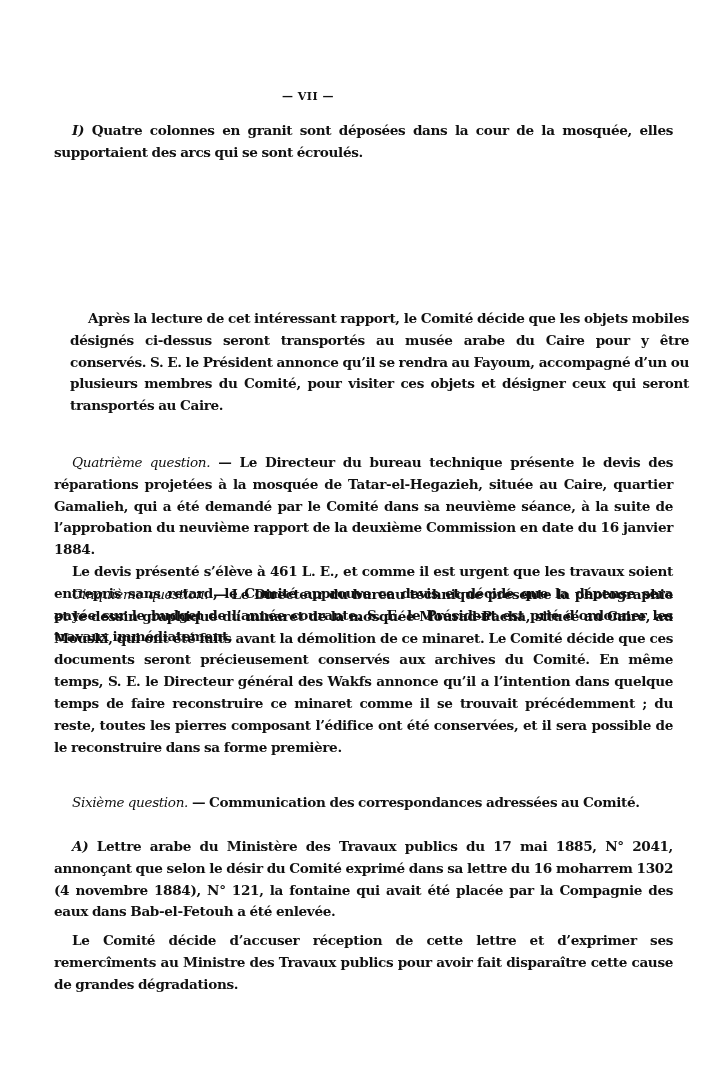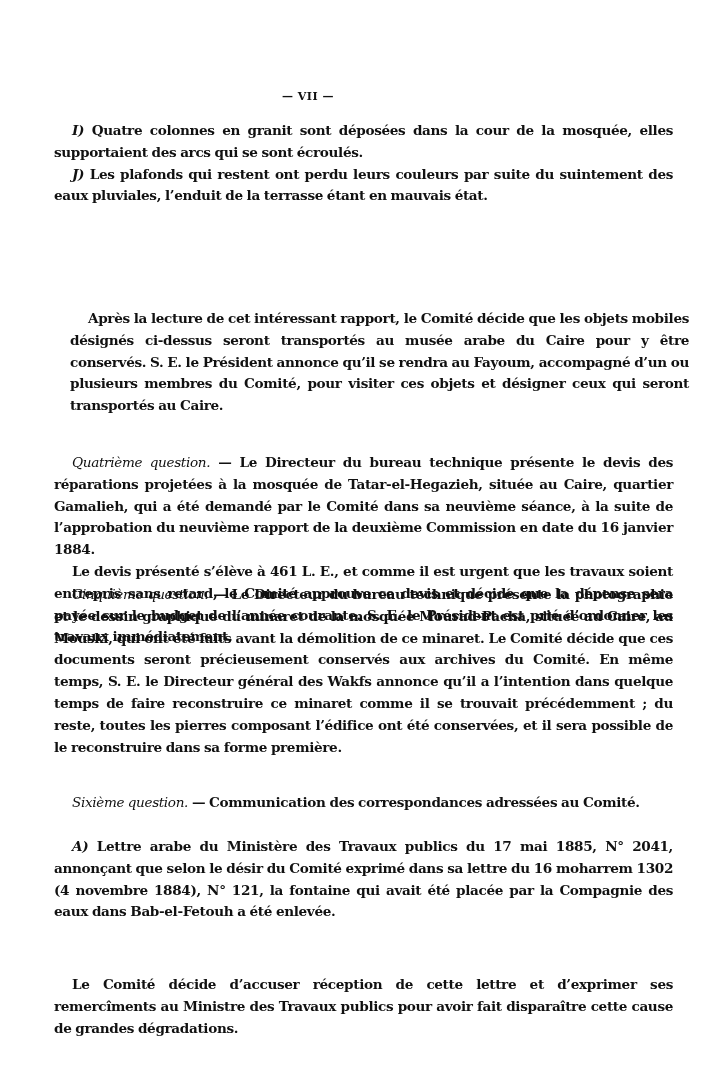--- a/index.html
+++ b/index.html
@@ -14,21 +14,20 @@
   .para .it { font-style: italic; font-weight: normal; }
   .lbl { font-style: italic; }
 </style>
 </head>
 <body>
 
 <div class="page-number">— VII —</div>
 
 <div class="para" style="top:120px;">
   <p><span class="lbl">I)</span><span> Quatre colonnes en granit sont déposées dans la cour de la mosquée, elles supportaient des arcs qui se sont écroulés.</span></p>
-  <p><span class="lbl">J)</span><span> Les plafonds qui restent ont perdu leurs couleurs par suite du suintement des eaux pluviales, l’enduit de la terrasse étant en mauvais état.</span></p>
 </div>
 
 <div class="para" style="top:308px;margin-left:16px;">
   <p>Après la lecture de cet intéressant rapport, le Comité décide que les objets mobiles désignés ci-dessus seront transportés au musée arabe du Caire pour y être conservés. S. E. le Président annonce qu’il se rendra au Fayoum, accompagné d’un ou plusieurs membres du Comité, pour visiter ces objets et désigner ceux qui seront transportés au Caire.</p>
 </div>
 
 <div class="para" style="top:452px;">
   <p><span class="it">Quatrième question.</span><span> — Le Directeur du bureau technique présente le devis des réparations projetées à la mosquée de Tatar-el-Hegazieh, située au Caire, quartier Gamalieh, qui a été demandé par le Comité dans sa neuvième séance, à la suite de l’approbation du neuvième rapport de la deuxième Commission en date du 16 janvier 1884.</span></p>
   <p>Le devis présenté s’élève à 461 L. E., et comme il est urgent que les travaux soient entrepris sans retard, le Comité approuve ce devis et décide que la dépense sera payée sur le budget de l’année courante. S. E. le Président est prié d’ordonner les travaux immédiatement.</p>
 </div>
@@ -38,15 +37,15 @@
 </div>
 
 <div class="para" style="top:792px;">
   <p><span class="it">Sixième question.</span><span> — Communication des correspondances adressées au Comité.</span></p>
 </div>
 
 <div class="para" style="top:836px;">
   <p><span class="lbl">A)</span><span> Lettre arabe du Ministère des Travaux publics du 17 mai 1885, N° 2041, annonçant que selon le désir du Comité exprimé dans sa lettre du 16 moharrem 1302 (4 novembre 1884), N° 121, la fontaine qui avait été placée par la Compagnie des eaux dans Bab-el-Fetouh a été enlevée.</span></p>
 </div>
 
-<div class="para" style="top:930px;margin-top:44px;">
+<div class="para" style="top:930px;">
   <p>Le Comité décide d’accuser réception de cette lettre et d’exprimer ses remercîments au Ministre des Travaux publics pour avoir fait disparaître cette cause de grandes dégradations.</p>
 </div>
 
 </body></html>

